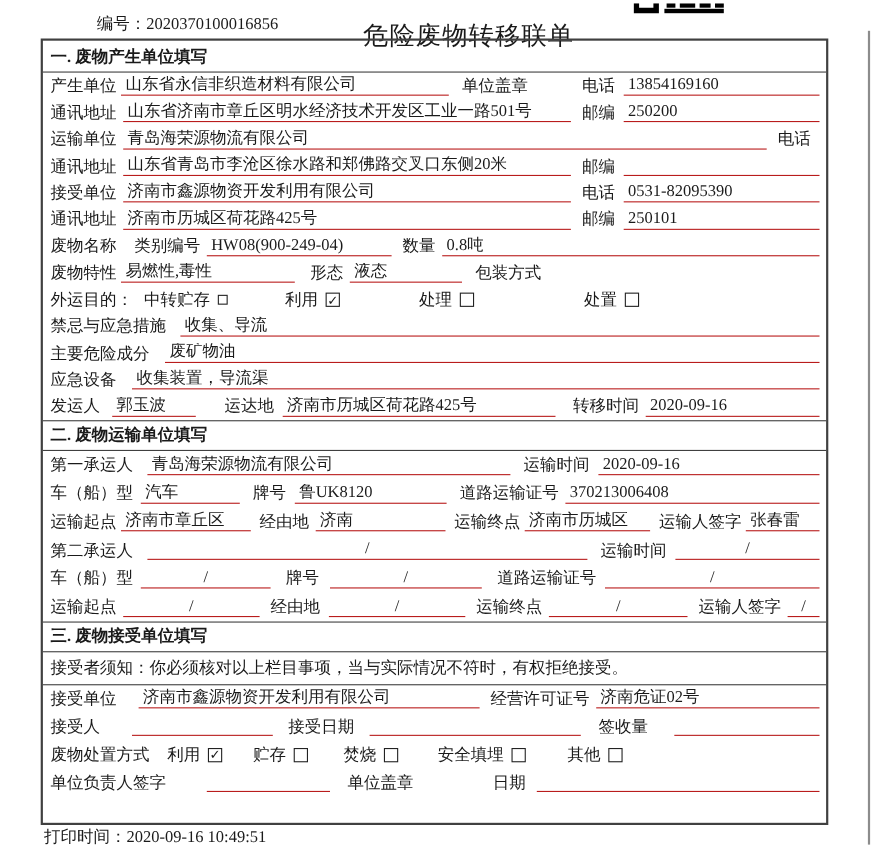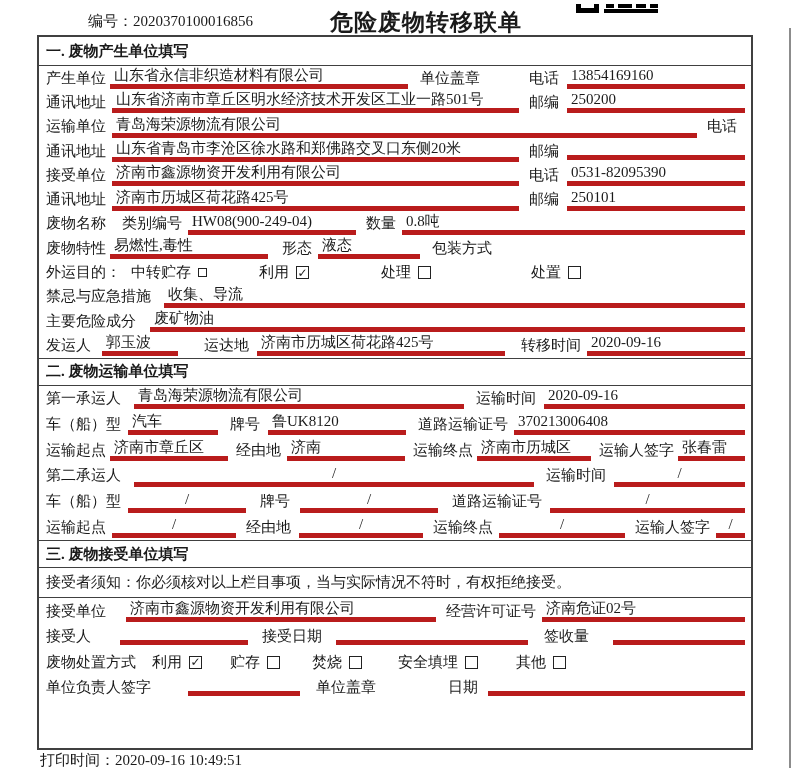--- a/index.html
+++ b/index.html
@@ -2,41 +2,41 @@
 <html><head>
 <meta charset="utf-8">
 <style>
   html,body{margin:0;padding:0;}
   body{
     width:796px;height:768px;background:#ffffff;position:relative;
     font-family:"Liberation Serif","DejaVu Serif",serif;color:#1a1a1a;
     overflow:hidden;
   }
   .serial{position:absolute;left:88px;top:12px;font-size:15px;white-space:nowrap;}
-  .title{position:absolute;left:330px;top:7px;font-size:23px;font-weight:bold;letter-spacing:1px;white-space:nowrap;}
+  .title{position:absolute;left:330px;top:17px;font-size:23px;font-weight:normal;letter-spacing:1px;white-space:nowrap;}
   .qr-frag{position:absolute;left:576px;top:0;}
   .page-edge{position:absolute;left:789px;top:28px;width:2px;height:740px;background:#8c8c8c;}
   .form-table{
     position:absolute;left:37px;top:35px;width:716px;height:715px;
     border:2px solid #404040;box-sizing:border-box;
     display:flex;flex-direction:column;font-size:15px;
   }
   .sec-h{
     font-weight:bold;font-size:15px;display:flex;align-items:center;
     padding-left:7px;border-bottom:1.5px solid #404040;height:28px;
   }
   .sec-h.bt{border-top:1.5px solid #404040;}
   .note-row{display:flex;align-items:center;padding-left:7px;height:30px;border-bottom:1.5px solid #404040;}
   .row{display:flex;align-items:center;padding:0 6px 0 7px;}
   .r-s1{height:24.3px;}
   .r-s2{height:25.8px;}
   .r-s3{height:25.5px;}
   .lbl{white-space:nowrap;}
   .val{
-    border-bottom:5px solid #b91c1c;padding:0 4px;white-space:nowrap;
+    border-bottom:1px solid #b91c1c;padding:0 4px;white-space:nowrap;
     line-height:17px;min-height:17px;box-sizing:border-box;overflow:hidden;
   }
   .val.c{text-align:center;}
   .grow{flex:1;}
   .cbg{display:inline-flex;align-items:center;white-space:nowrap;}
   .checkbox{
     width:13px;height:13px;border:1.2px solid #222;box-sizing:border-box;
     display:inline-flex;align-items:center;justify-content:center;
     font-size:12px;line-height:1;margin-left:7px;font-family:"DejaVu Sans",sans-serif;
   }
@@ -155,20 +155,24 @@
   <div class="row r-s1">
     <span class="lbl" style="width:112px">禁忌与应急措施</span>
     <span class="val grow" style="margin-left:6px">收集、导流</span>
   </div>
 
   <div class="row r-s1">
     <span class="lbl" style="width:96px">主要危险成分</span>
     <span class="val grow" style="margin-left:8px">废矿物油</span>
   </div>
 
+  <div class="row r-s1">
+    <span class="lbl" style="width:64px">应急设备</span>
+    <span class="val grow" style="margin-left:10px">收集装置，导流渠</span>
+  </div>
 
   <div class="row r-s1">
     <span class="lbl" style="width:48px">发运人</span>
     <span class="val" style="width:76px;margin-left:8px">郭玉波</span>
     <span class="lbl" style="margin-left:26px">运达地</span>
     <span class="val" style="width:248px;margin-left:8px">济南市历城区荷花路425号</span>
     <span class="lbl" style="margin-left:16px">转移时间</span>
     <span class="val grow" style="margin-left:6px">2020-09-16</span>
   </div>
 

